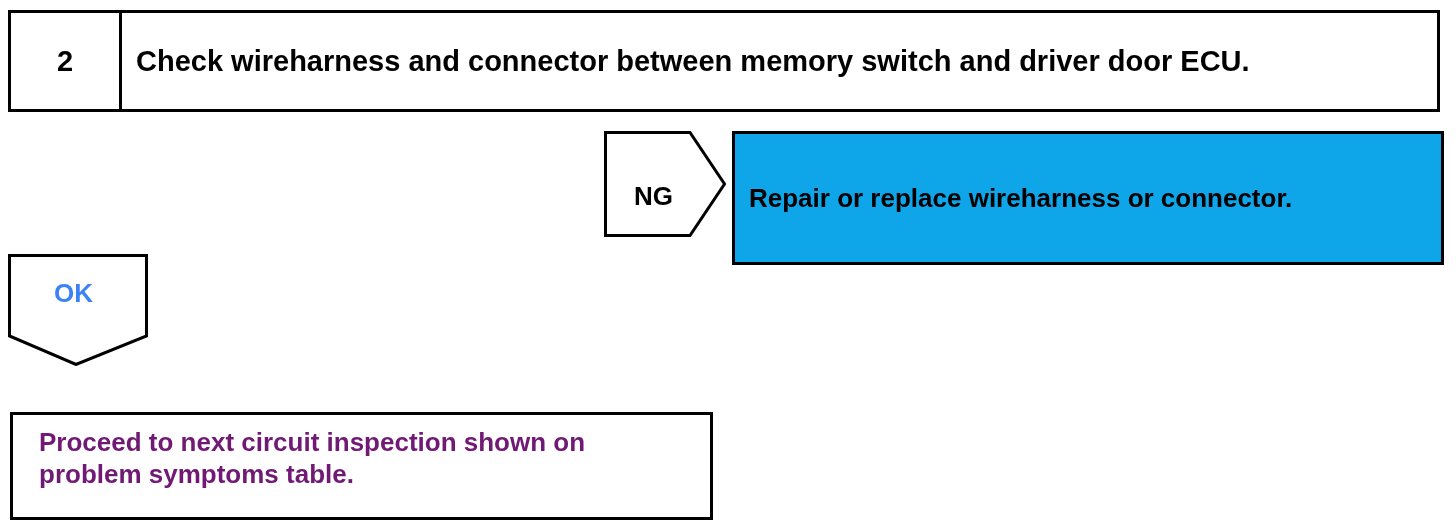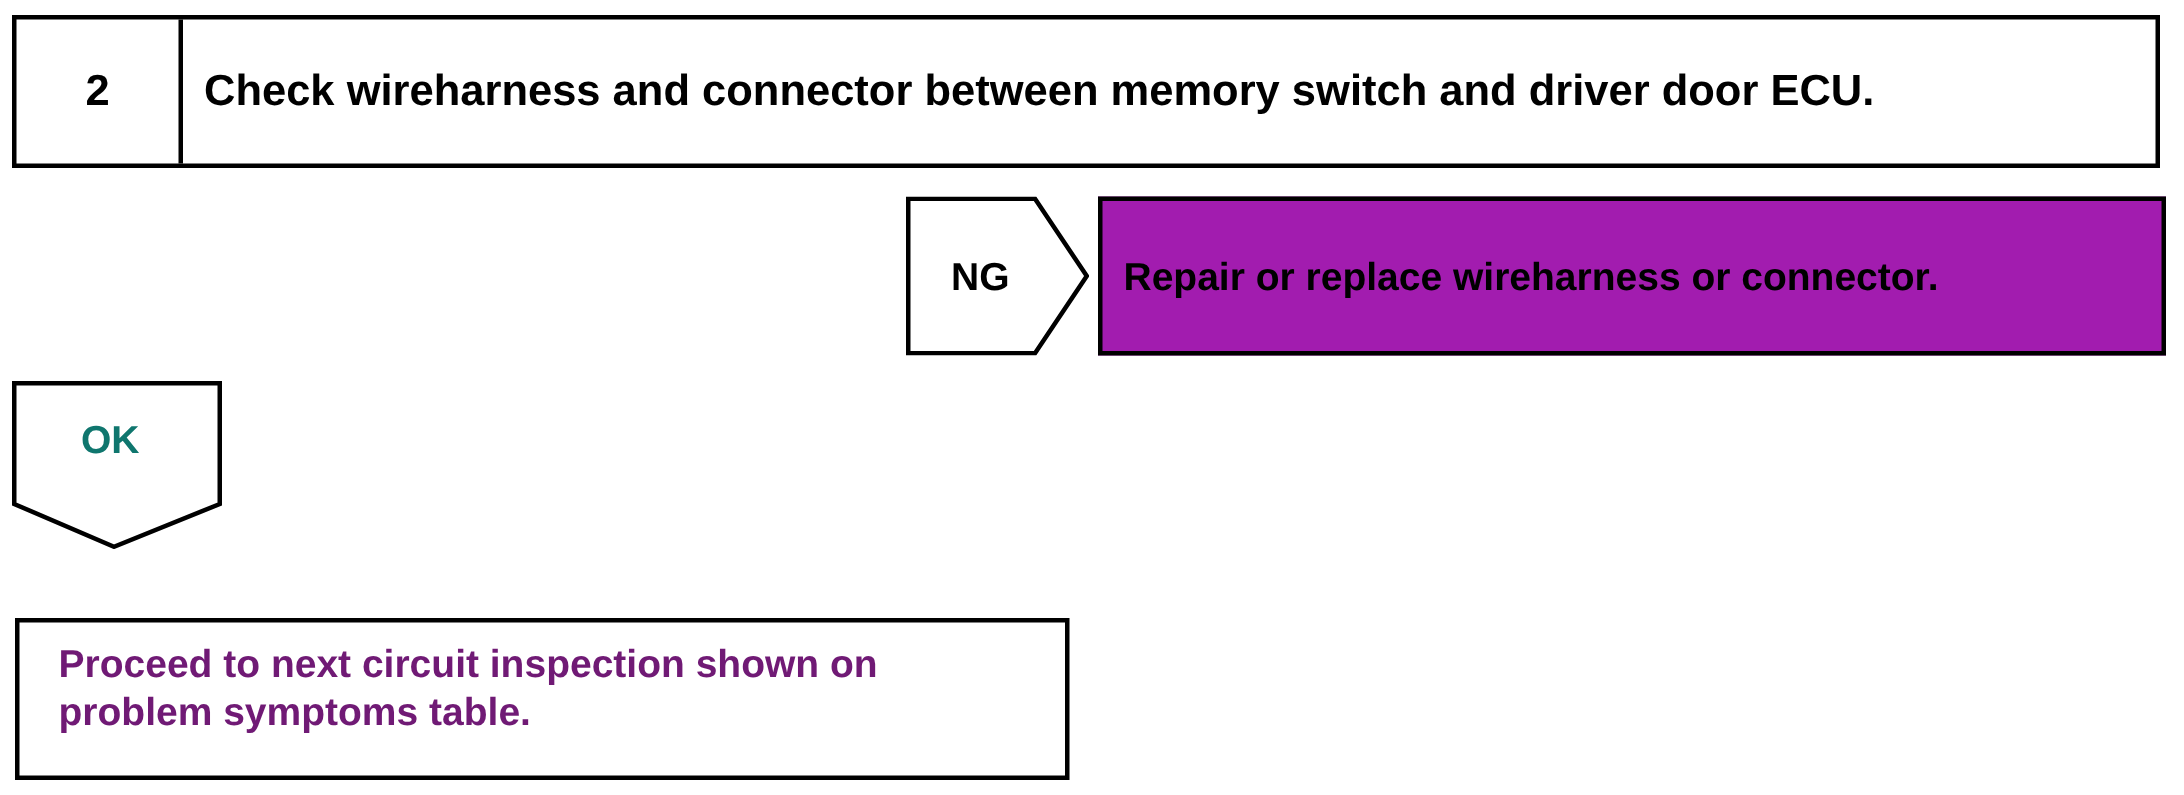--- a/index.html
+++ b/index.html
@@ -71,39 +71,39 @@
   }
   .ng-pentagon svg {
     position: absolute;
     left: 0;
     top: 0;
     display: block;
   }
   .ng-label {
     position: absolute;
     left: 30px;
-    top: 0;
+    top: 12px;
     height: 106px;
     display: flex;
     align-items: center;
     font-size: 26px;
     font-weight: bold;
     color: #000000;
   }
 
   
   .repair-box {
     position: absolute;
     left: 732px;
     top: 131px;
     width: 712px;
-    height: 106px;
+    height: 134px;
     box-sizing: border-box;
     border: 3px solid #000000;
-    background: #a21caf;
+    background: #0ea5e9;
     display: flex;
     align-items: center;
     padding-left: 14px;
   }
   .repair-text {
     font-size: 26px;
     font-weight: bold;
     color: #000000;
     white-space: nowrap;
   }
@@ -121,21 +121,21 @@
     left: 0;
     top: 0;
     display: block;
   }
   .ok-label {
     position: absolute;
     left: 46px;
     top: 24px;
     font-size: 26px;
     font-weight: bold;
-    color: #0f766e;
+    color: #3b82f6;
   }
 
   
   .result-box {
     position: absolute;
     left: 10px;
     top: 412px;
     width: 703px;
     height: 108px;
     box-sizing: border-box;

